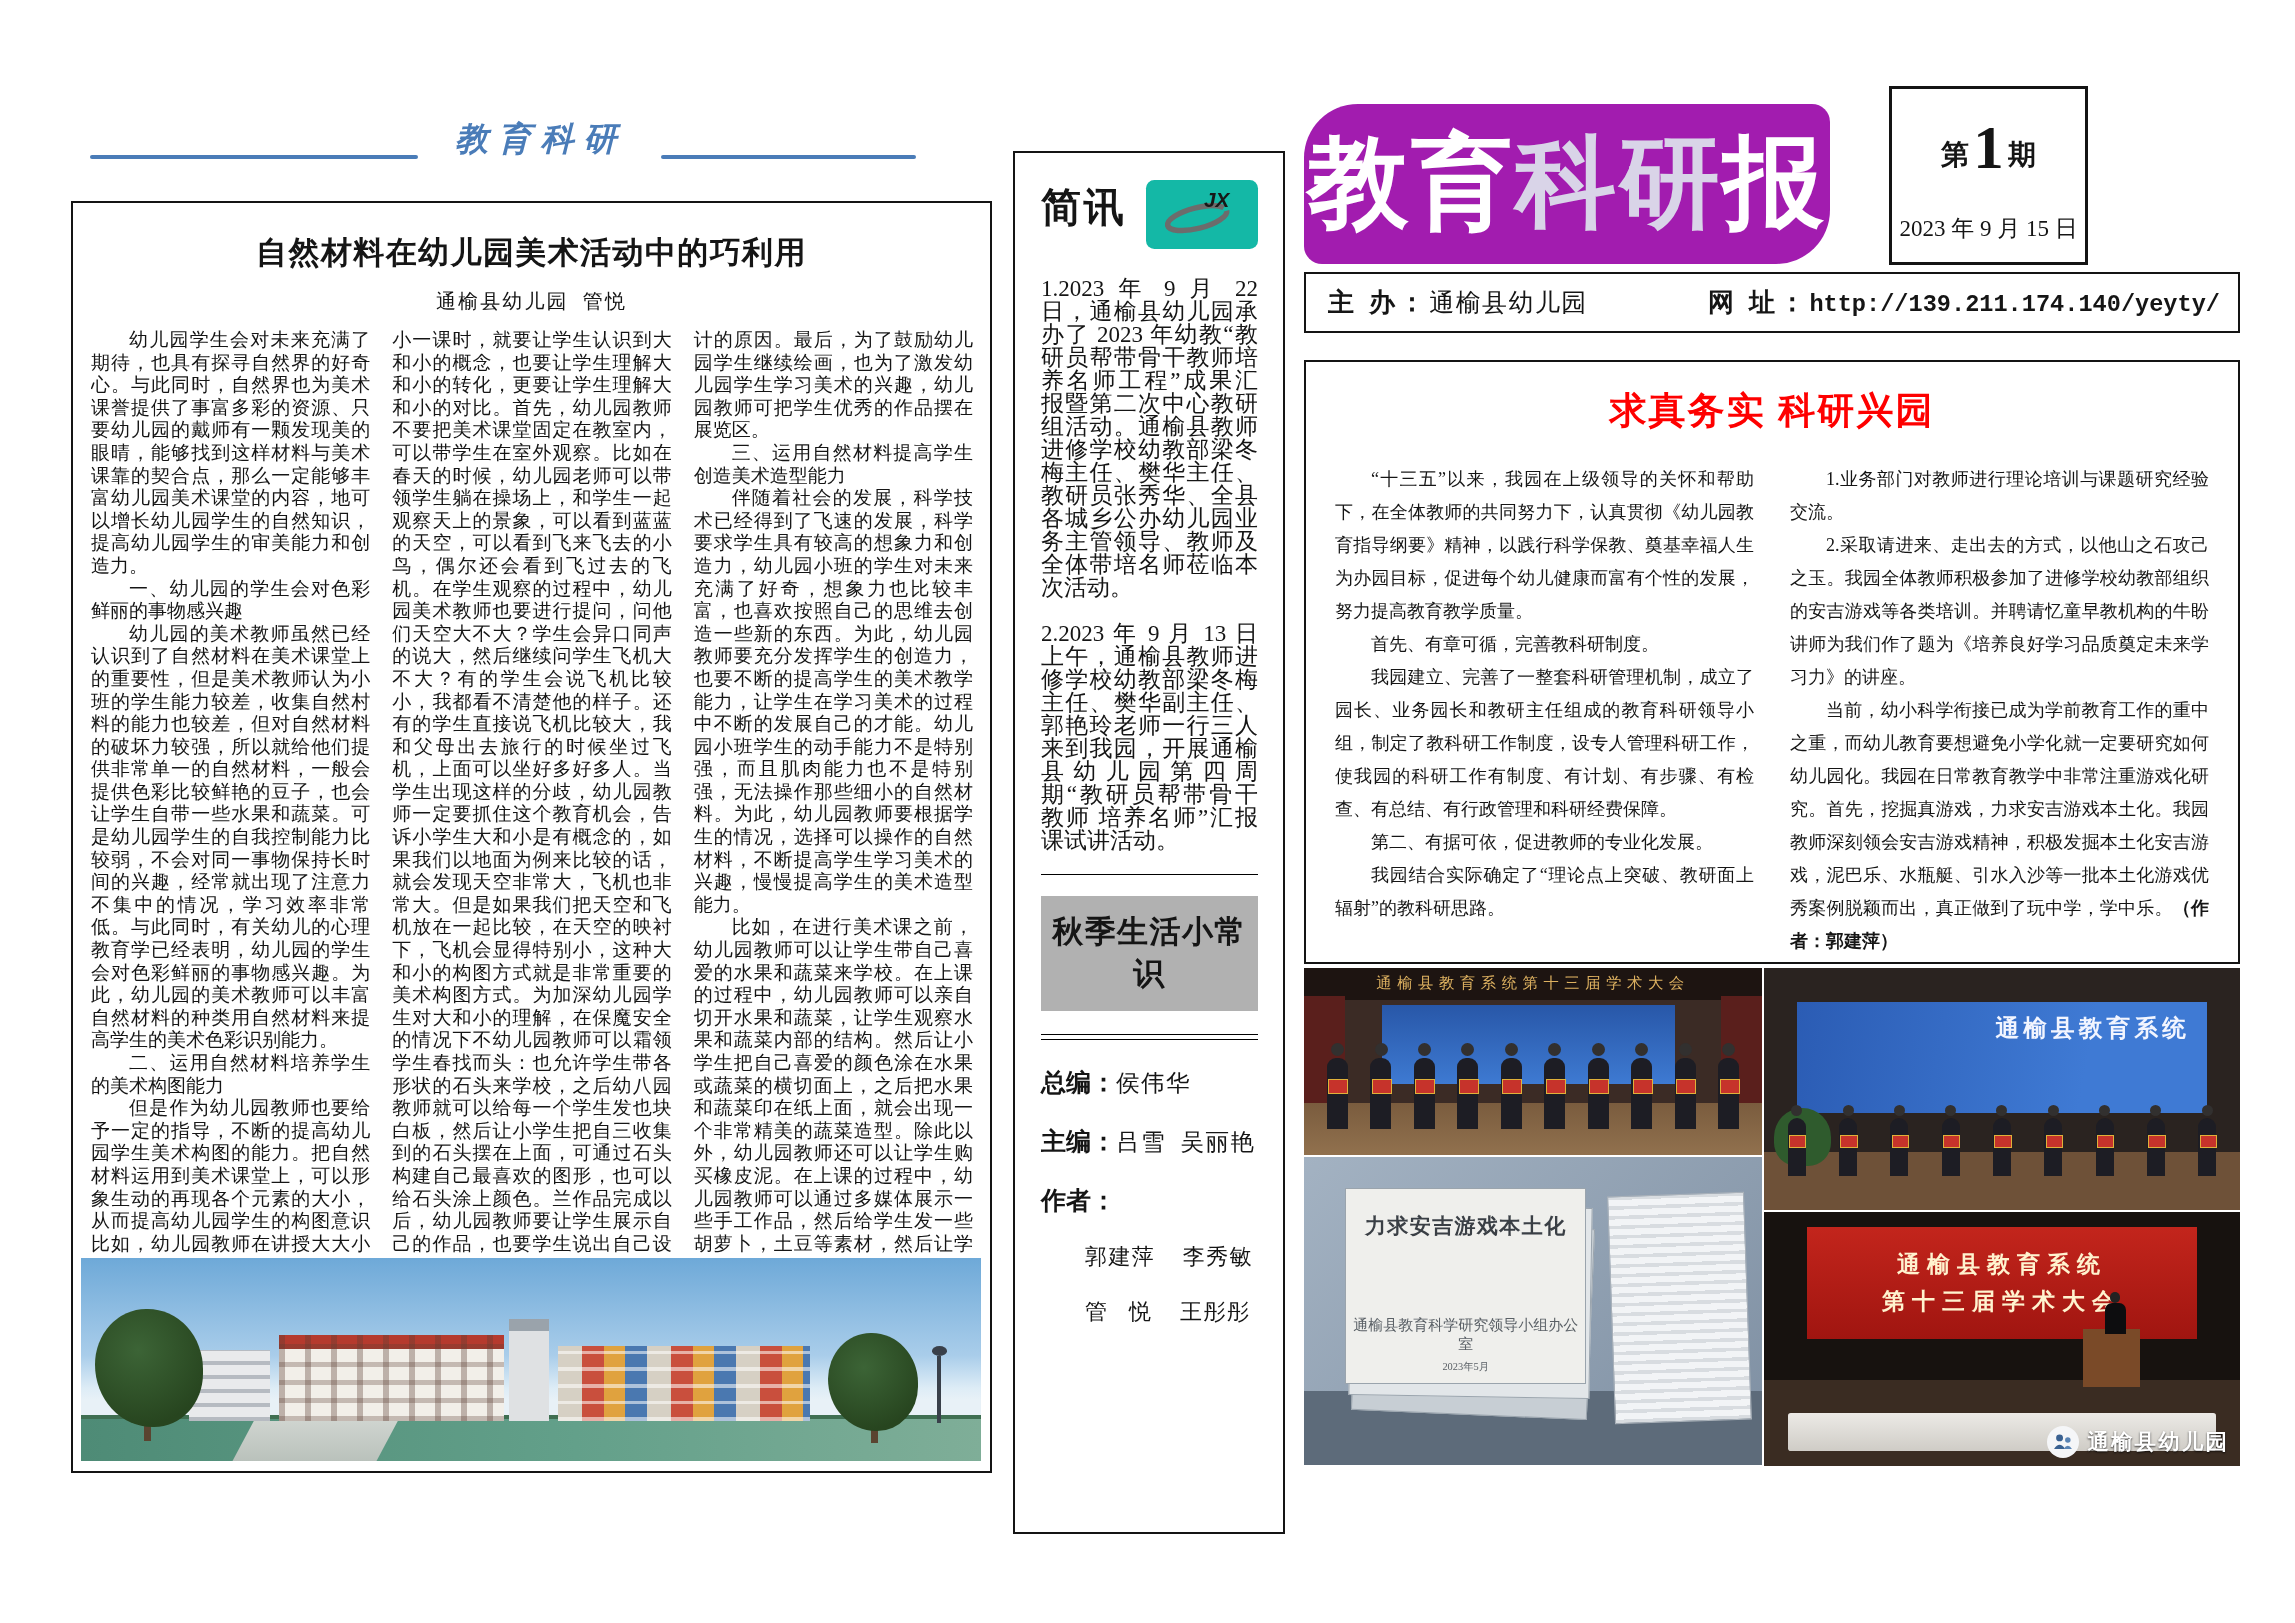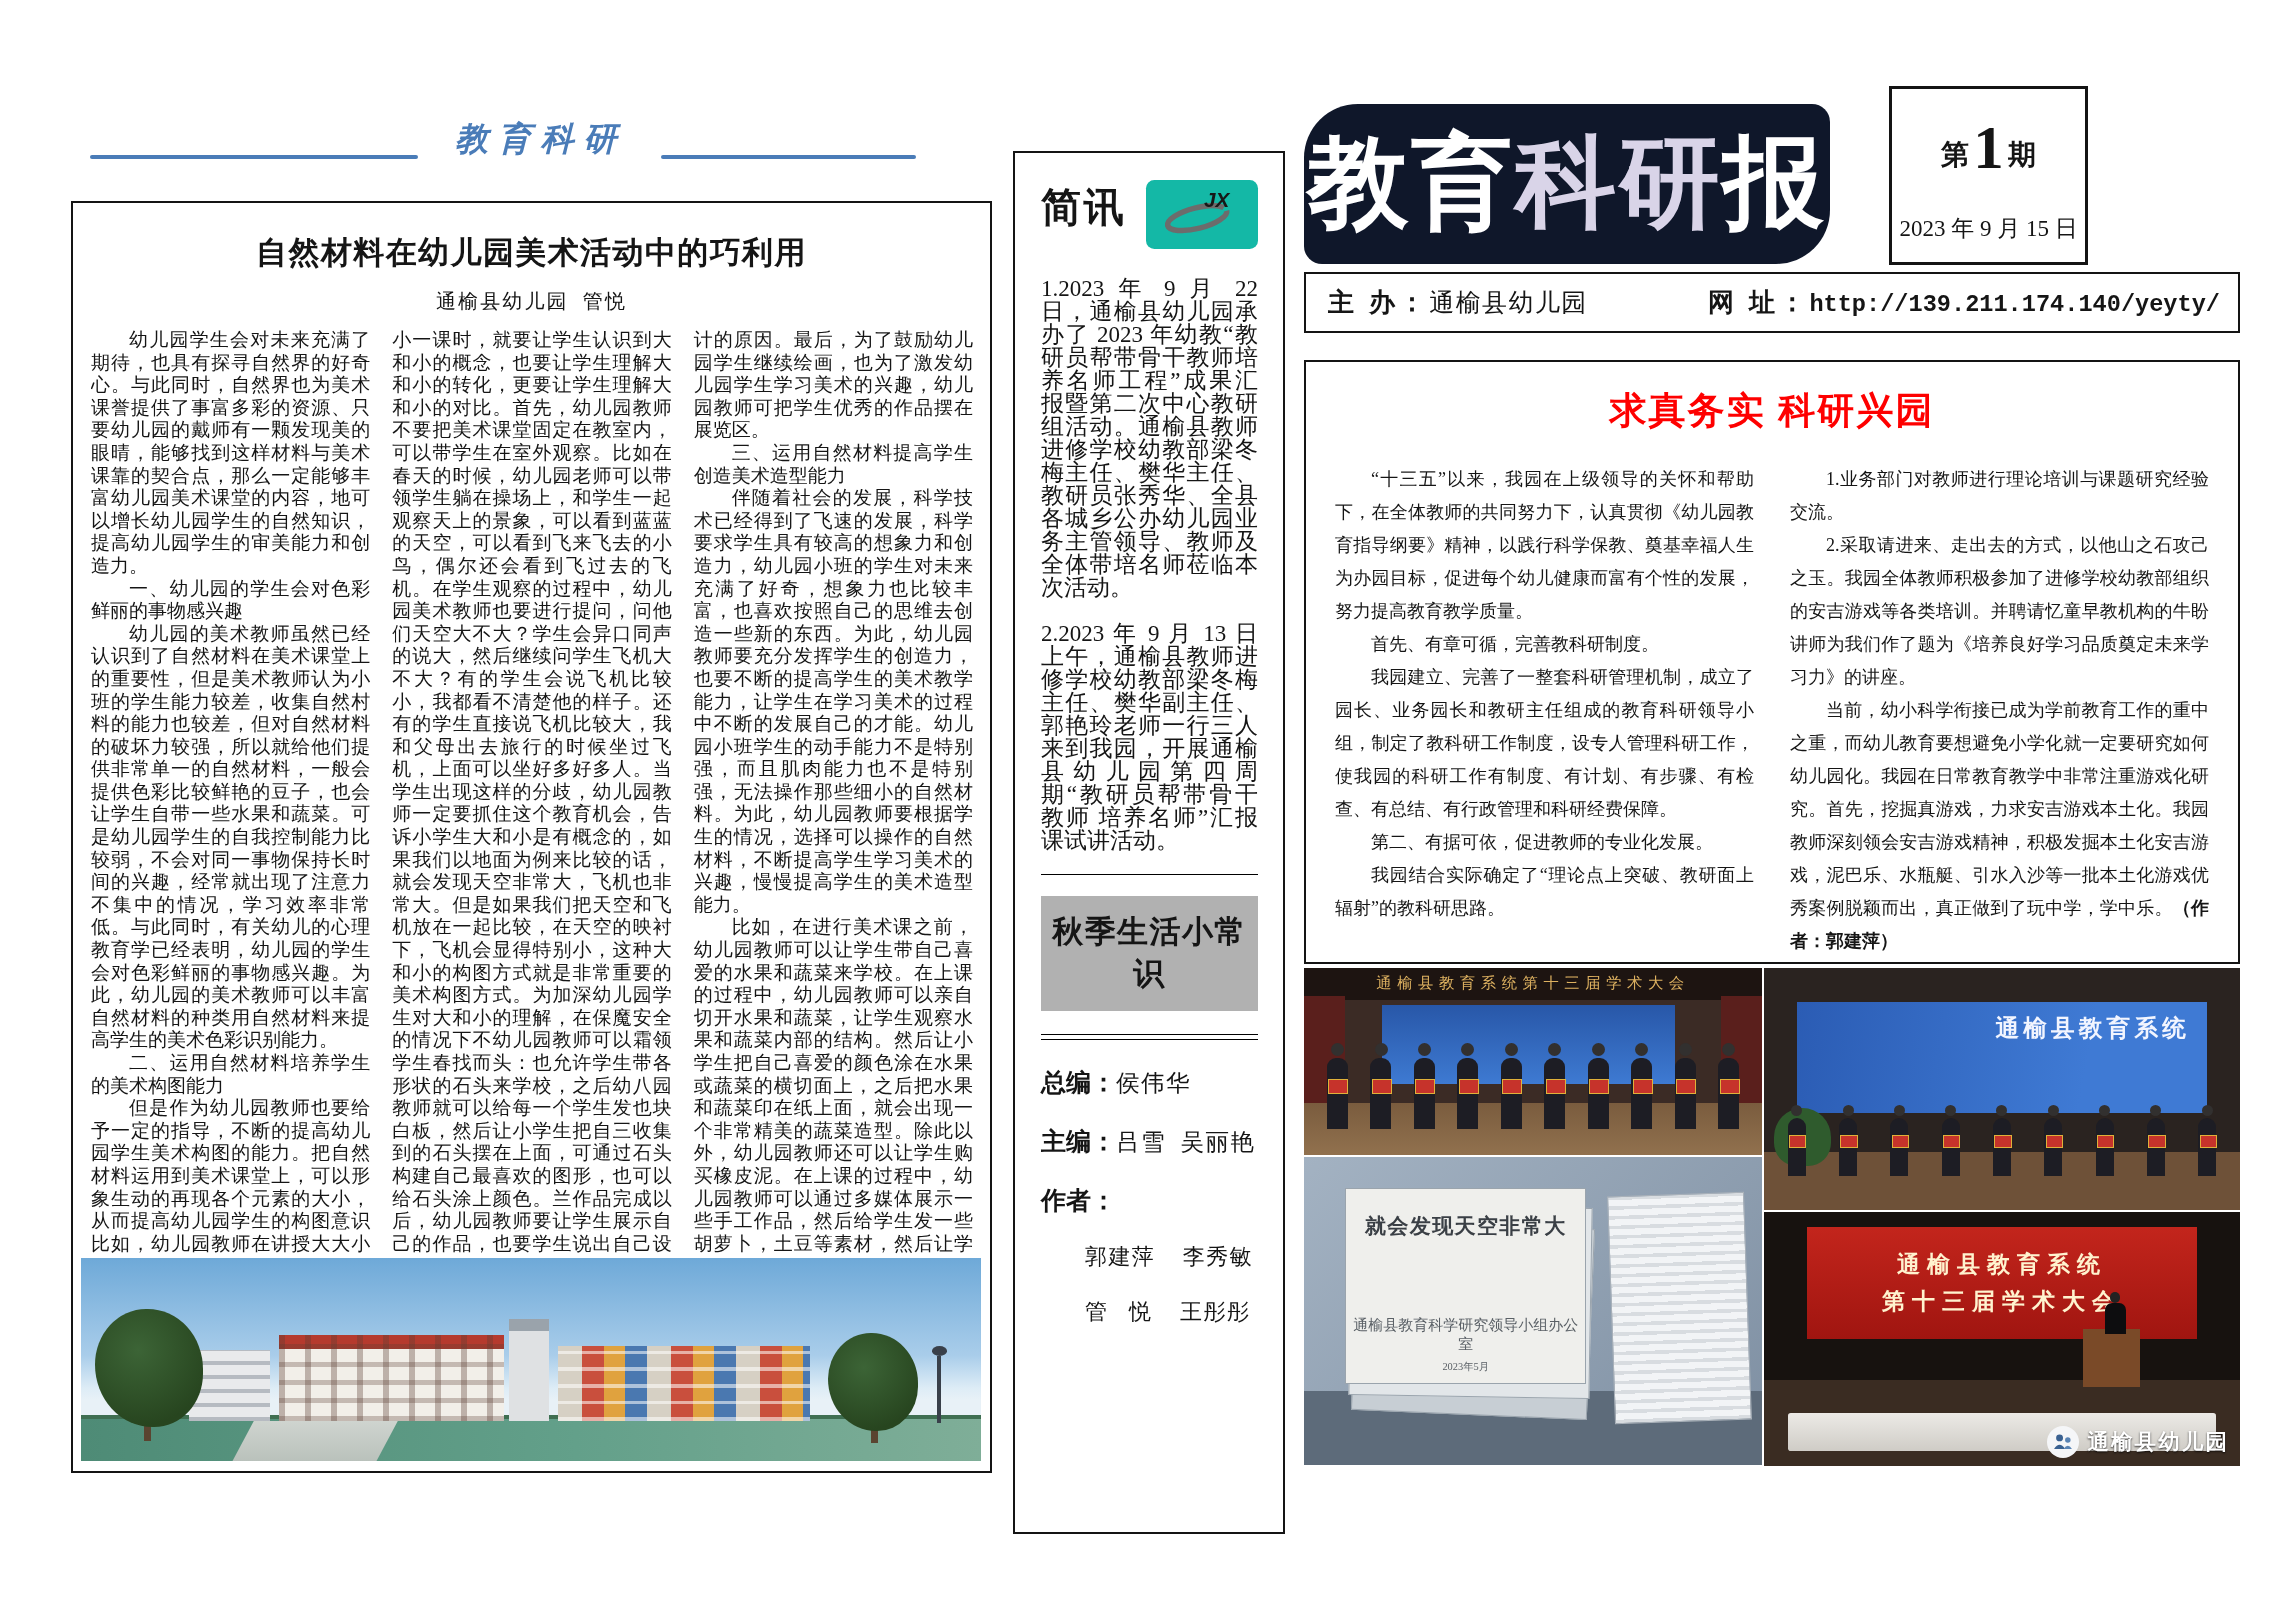--- a/index.html
+++ b/index.html
@@ -66,21 +66,21 @@
   #tips-body { margin-top:21px; font-size:19px; line-height:26px; text-align:justify; text-indent:2em; }
   #mid-double-rule { margin-top:23.6px; height:5.6px; border-top:1.4px solid #000; border-bottom:1.4px solid #000; }
   .cr-row { margin-top:26px; font-size:25px; }
   .cr-label { font-family:"Liberation Sans","DejaVu Sans",sans-serif; font-weight:bold; }
   .cr-name { font-size:23.6px; letter-spacing:1.4px; white-space:pre-wrap; }
   .cr-names { margin-top:25px; margin-left:44px; font-size:22px; letter-spacing:1.4px; white-space:pre-wrap; }
 
   
   #masthead-blue {
     position:absolute; left:1304px; top:104px; width:526px; height:160px;
-    background:#0f172a; border-radius:54px 18px 54px 18px;
+    background:#a21caf; border-radius:54px 18px 54px 18px;
     display:flex; align-items:center; justify-content:center;
   }
   #masthead-title { font-size:101px; font-weight:bold; letter-spacing:2.8px; color:#ffffff; white-space:nowrap; }
   #masthead-title .tint { color:#d9d4e8; }
   #issue-box { position:absolute; left:1889px; top:86px; width:199px; height:179px; border:3.5px solid #141414; text-align:center; }
   #issue-line { margin-top:23.6px; font-size:28px; font-weight:bold; }
   #issue-num { font-size:61px; font-weight:bold; vertical-align:-4.2px; padding:0 4.2px; }
   #issue-date { margin-top:30.5px; font-size:23px; white-space:pre-wrap; }
 
   #pub-strip { position:absolute; left:1304px; top:272px; width:936px; height:61px; border:2.1px solid #141414;
@@ -296,21 +296,21 @@
       </div>
     </div>
 
     <div id="photo-3" class="photo">
       <div class="bk-table"></div>
       <div class="bk-page"></div>
       <div class="bk-stack">
         <div class="bk bk3"></div>
         <div class="bk bk2"></div>
         <div class="bk bk1">
-          <div class="bk-title">就会发现天空非常大</div>
+          <div class="bk-title">力求安吉游戏本土化</div>
           <div class="bk-org">通榆县教育科学研究领导小组办公室</div>
           <div class="bk-date">2023年5月</div>
         </div>
       </div>
     </div>
 
     <div id="photo-4" class="photo">
       <div class="ph4-screen">
         <div class="ln">通榆县教育系统</div>
         <div class="ln">第十三届学术大会</div>

